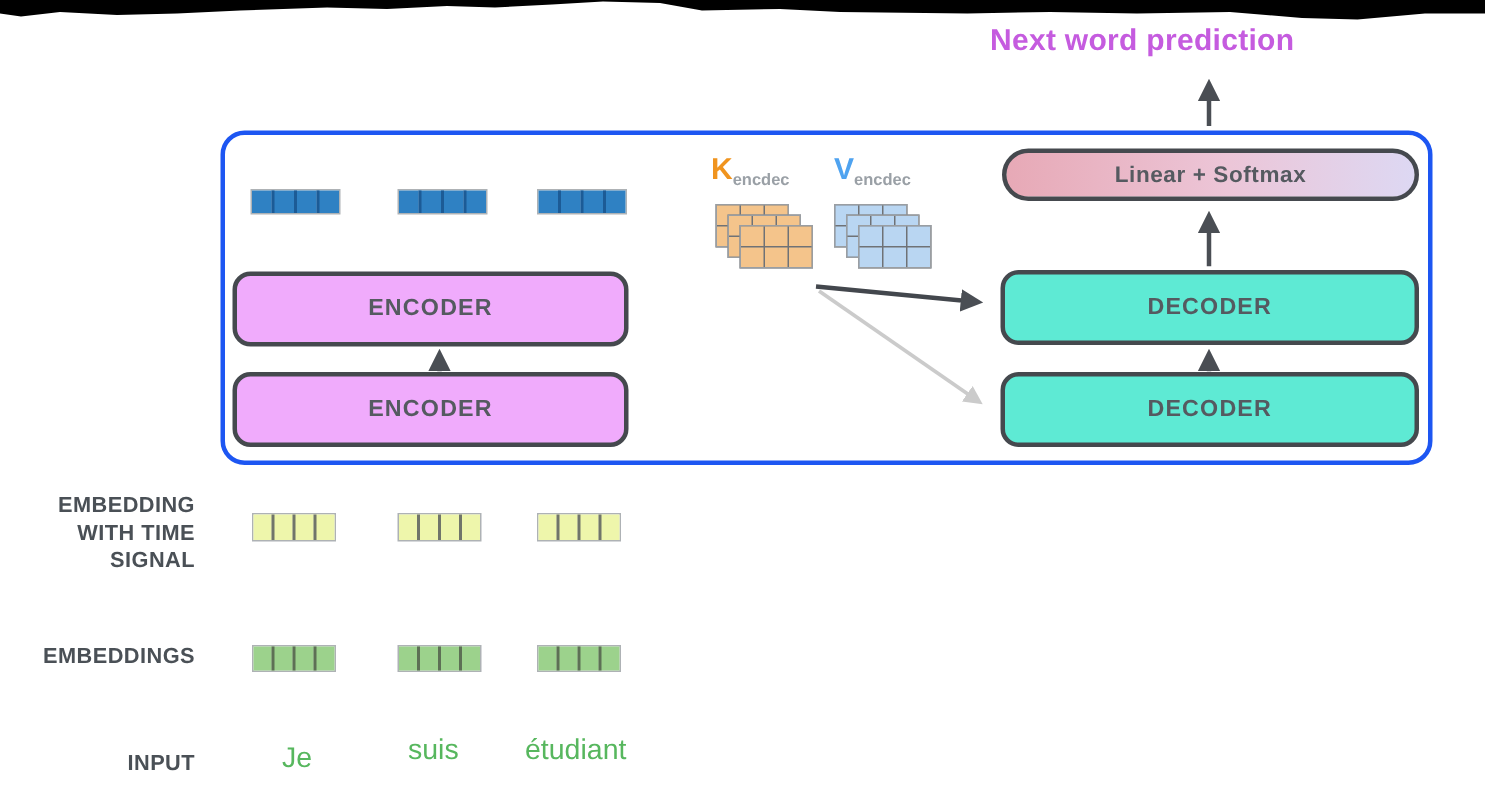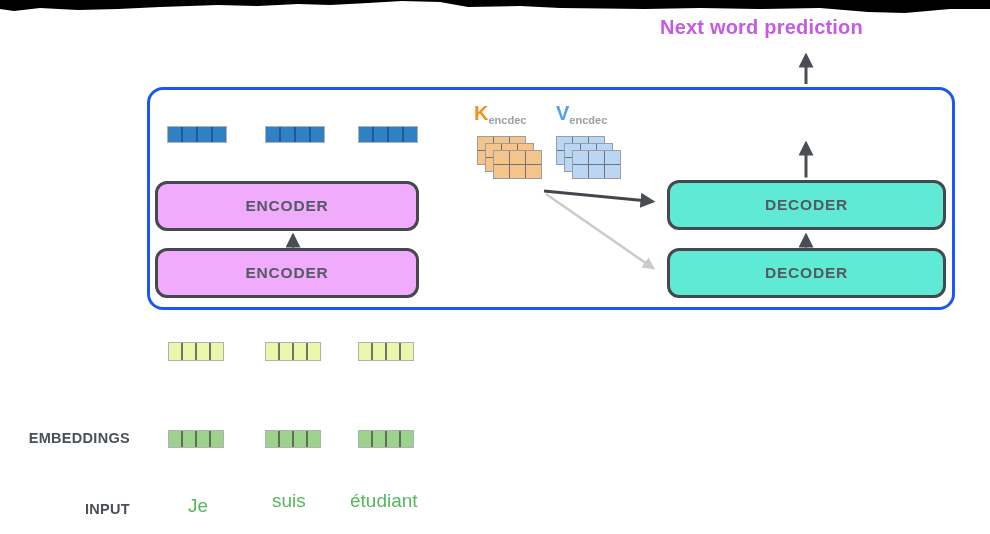--- a/index.html
+++ b/index.html
@@ -186,23 +186,29 @@
     <div class="sheet s2">
         <i></i>
         <i></i>
         <i></i>
         <i></i>
         <i></i>
         <i></i>
       </div>
   </div>
 
+  <div class="tbox linear">Linear + Softmax</div>
   <div class="tbox dec top">DECODER</div>
   <div class="tbox dec bottom">DECODER</div>
 
+  <div class="side-label" style="top:328px;">
+    <span>EMBEDDING</span>
+    <span>WITH TIME</span>
+    <span>SIGNAL</span>
+  </div>
   <div class="side-label" style="top:429px;">EMBEDDINGS</div>
   <div class="side-label" style="top:500px;">INPUT</div>
 
   <div class="vec yellow" style="left:168px;top:342px;">
       <i></i>
       <i></i>
       <i></i>
       <i></i>
     </div>
   <div class="vec yellow" style="left:265px;top:342px;">

